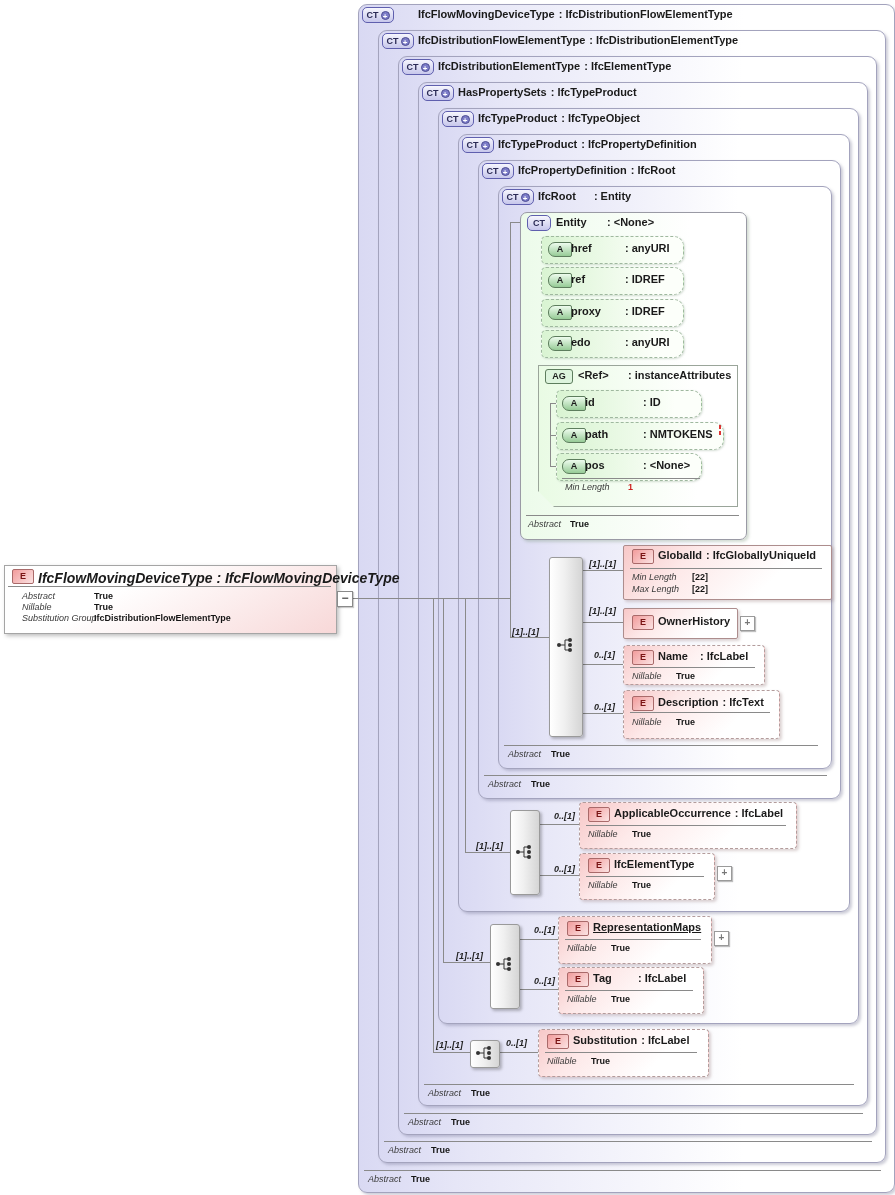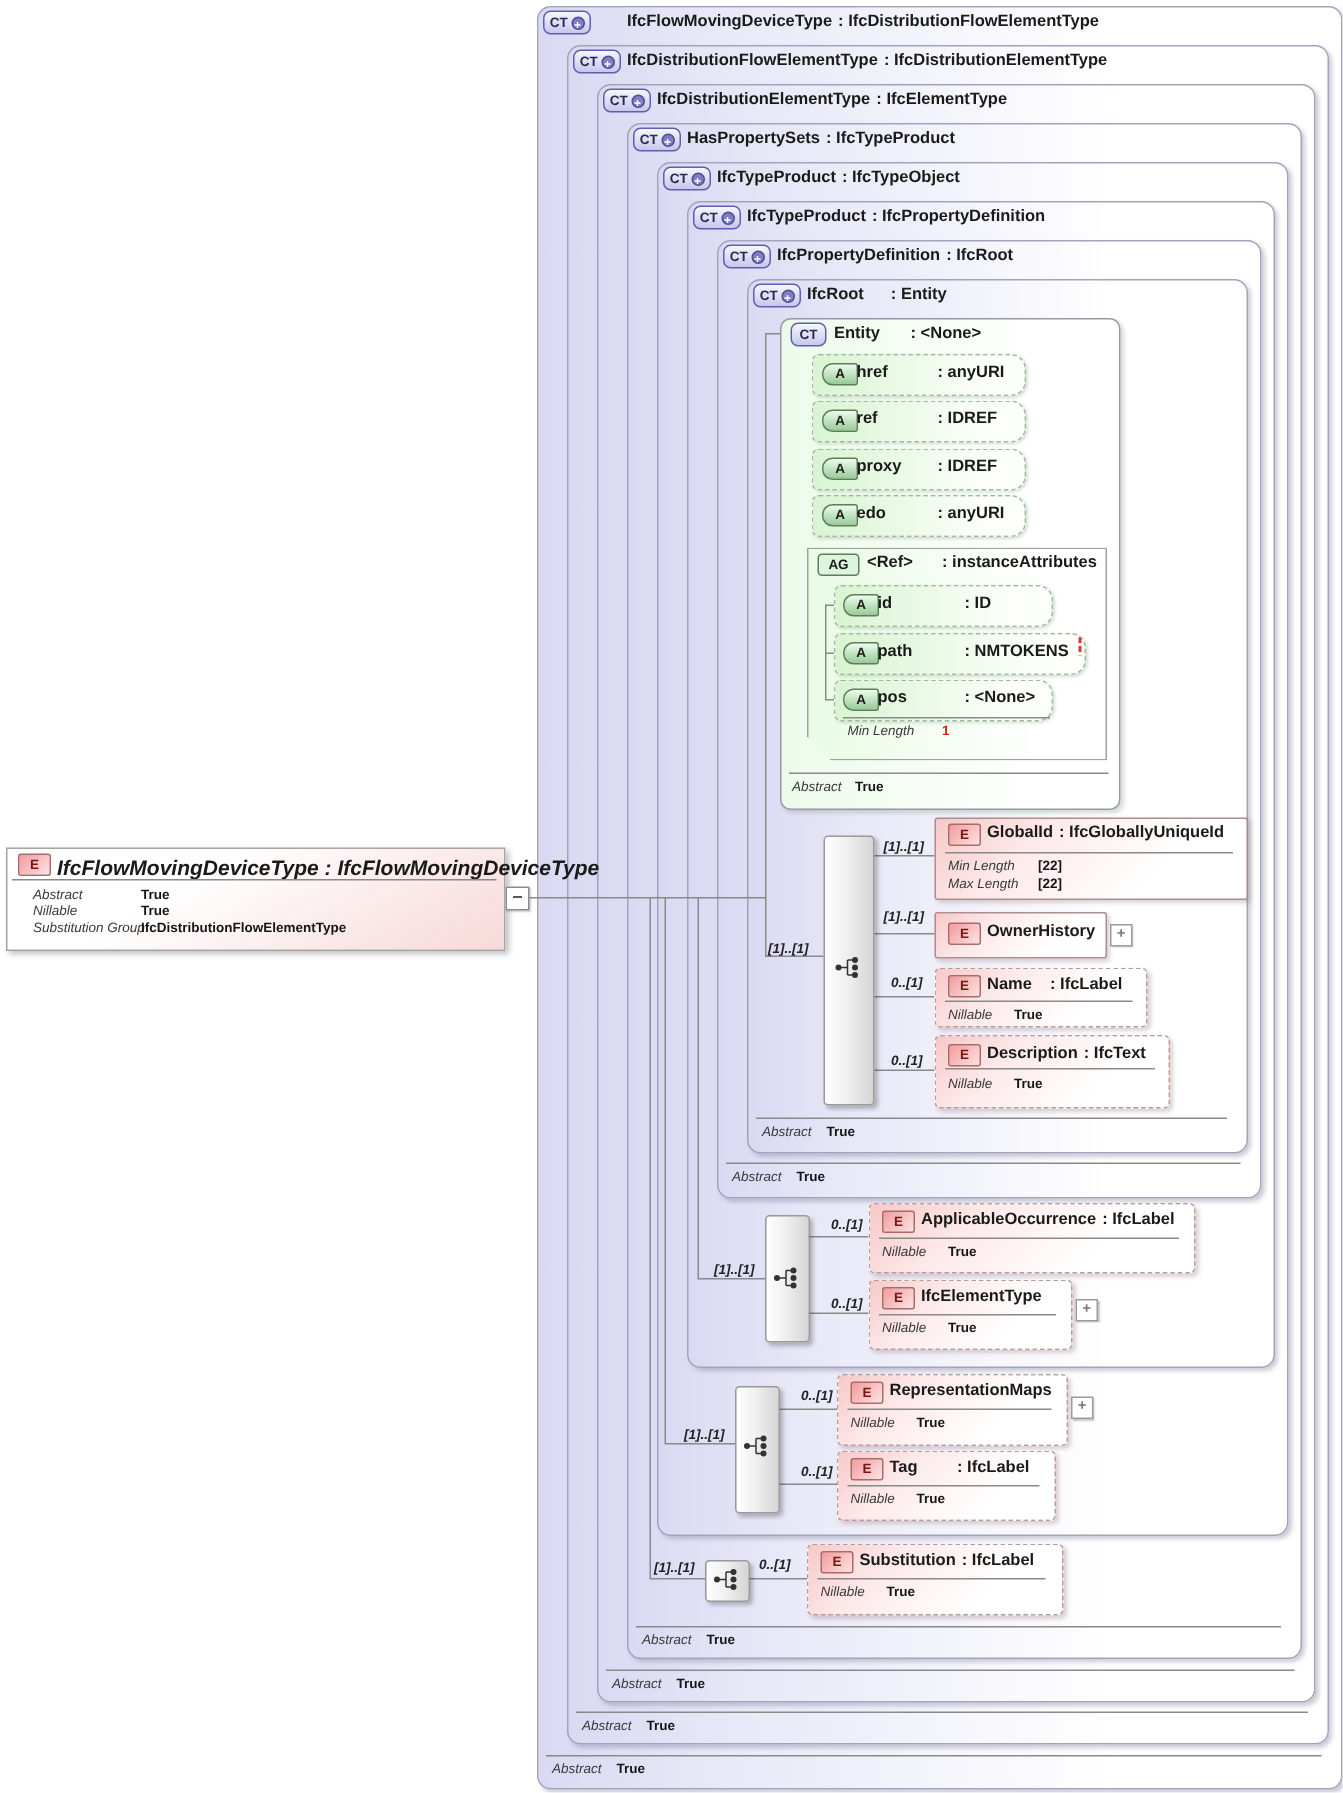--- a/index.html
+++ b/index.html
@@ -406,21 +406,21 @@
     <span>IfcElementType</span>
   </span>
 <div class="sep" style="left:586px;top:876px;width:118px;"></div>
 <span class="plabel" style="left:588px;top:880px;">Nillable</span>
 <span class="pvalue" style="left:632px;top:880px;">True</span>
 <span class="plusbox" style="left:717px;top:866px;">+</span>
 
 <span class="card" style="left:534px;top:925px;">0..[1]</span>
 <div class="elem opt" style="left:558px;top:916px;width:152px;height:46px;"></div>
 <span class="ebadge" style="left:567px;top:921px;">E</span>
-<span class="etitle" style="left:593px;top:921px;">
+<span class="etitle" style="left:593px;top:921px;text-decoration:underline;">
     <span>RepresentationMaps</span>
   </span>
 <div class="sep" style="left:565px;top:939px;width:136px;"></div>
 <span class="plabel" style="left:567px;top:943px;">Nillable</span>
 <span class="pvalue" style="left:611px;top:943px;">True</span>
 <span class="plusbox" style="left:714px;top:931px;">+</span>
 
 <span class="card" style="left:534px;top:976px;">0..[1]</span>
 <div class="elem opt" style="left:558px;top:967px;width:144px;height:45px;"></div>
 <span class="ebadge" style="left:567px;top:972px;">E</span>

